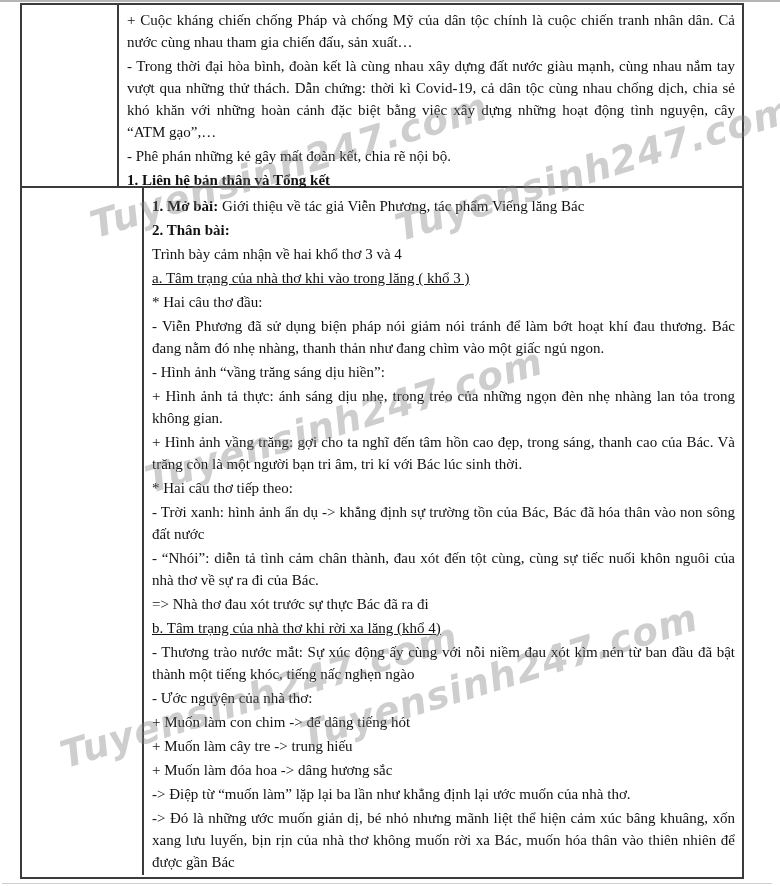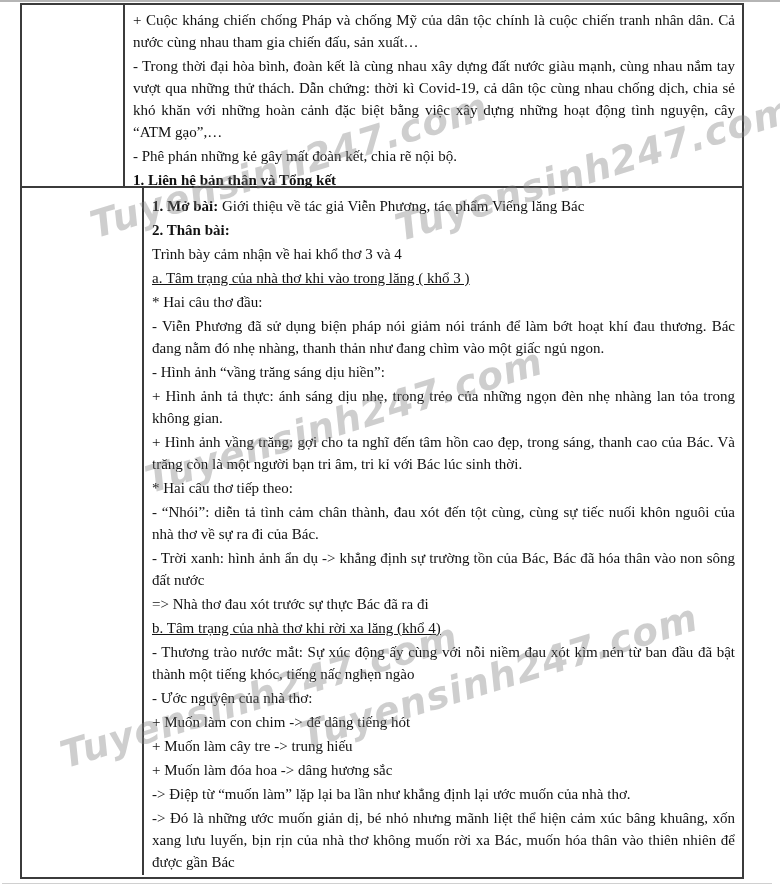--- a/index.html
+++ b/index.html
@@ -44,21 +44,21 @@
   
   .grading-table{
     position:absolute;left:20px;top:3px;
     width:724px;height:876px;
     border:2px solid #3b3b3b;
     box-sizing:border-box;
     background:transparent;
     z-index:2;
   }
   .t-row{display:flex;box-sizing:border-box;}
-  .t-row.first{height:183px;border-bottom:2px solid #3b3b3b;padding-left:6px;}
+  .t-row.first{height:183px;border-bottom:2px solid #3b3b3b;}
   .t-row.second{height:687px;padding-left:25px;}
   .cell-left{
     width:97px;flex:0 0 97px;
     border-right:2px solid #3b3b3b;
     box-sizing:border-box;
   }
   .cell-right{
     flex:1;box-sizing:border-box;
     padding:4px 7px 0 8px;
     font-size:15px;line-height:22px;
@@ -102,22 +102,22 @@
           <p><span class="bold">1. Mở bài:</span><span class="normal"> Giới thiệu về tác giả Viễn Phương, tác phẩm Viếng lăng Bác</span></p>
           <p><span class="bold">2. Thân bài:</span></p>
           <p><span class="italic">Trình bày cảm nhận về hai khổ thơ 3 và 4</span></p>
           <p><span class="underline">a. Tâm trạng của nhà thơ khi vào trong lăng ( khổ 3 )</span></p>
           <p><span class="normal">* Hai câu thơ đầu:</span></p>
           <p><span class="normal">- Viễn Phương đã sử dụng biện pháp nói giảm nói tránh để làm bớt hoạt khí đau thương. Bác đang nằm đó nhẹ nhàng, thanh thản như đang chìm vào một giấc ngủ ngon.</span></p>
           <p><span class="normal">- Hình ảnh “vầng trăng sáng dịu hiền”:</span></p>
           <p><span class="normal">+ Hình ảnh tả thực: ánh sáng dịu nhẹ, trong trẻo của những ngọn đèn nhẹ nhàng lan tỏa trong không gian.</span></p>
           <p><span class="normal">+ Hình ảnh vầng trăng: gợi cho ta nghĩ đến tâm hồn cao đẹp, trong sáng, thanh cao của Bác. Và trăng còn là một người bạn tri âm, tri kỉ với Bác lúc sinh thời.</span></p>
           <p><span class="normal">* Hai câu thơ tiếp theo:</span></p>
+          <p><span class="normal">- Trời xanh: hình ảnh ẩn dụ -&gt; khẳng định sự trường tồn của Bác, Bác đã hóa thân vào non sông đất nước</span></p>
           <p><span class="normal">- “Nhói”: diễn tả tình cảm chân thành, đau xót đến tột cùng, cùng sự tiếc nuối khôn nguôi của nhà thơ về sự ra đi của Bác.</span></p>
-          <p><span class="normal">- Trời xanh: hình ảnh ẩn dụ -&gt; khẳng định sự trường tồn của Bác, Bác đã hóa thân vào non sông đất nước</span></p>
           <p><span class="normal">=&gt; Nhà thơ đau xót trước sự thực Bác đã ra đi</span></p>
           <p><span class="underline">b. Tâm trạng của nhà thơ khi rời xa lăng (khổ 4)</span></p>
           <p><span class="normal">- Thương trào nước mắt: Sự xúc động ấy cùng với nỗi niềm đau xót kìm nén từ ban đầu đã bật thành một tiếng khóc, tiếng nấc nghẹn ngào</span></p>
           <p><span class="normal">- Ước nguyện của nhà thơ:</span></p>
           <p><span class="normal">+ Muốn làm con chim -&gt; để dâng tiếng hót</span></p>
           <p><span class="normal">+ Muốn làm cây tre -&gt; trung hiếu</span></p>
           <p><span class="normal">+ Muốn làm đóa hoa -&gt; dâng hương sắc</span></p>
           <p><span class="normal">-&gt; Điệp từ “muốn làm” lặp lại ba lần như khẳng định lại ước muốn của nhà thơ.</span></p>
           <p><span class="normal">-&gt; Đó là những ước muốn giản dị, bé nhỏ nhưng mãnh liệt thể hiện cảm xúc bâng khuâng, xốn xang lưu luyến, bịn rịn của nhà thơ không muốn rời xa Bác, muốn hóa thân vào thiên nhiên để được gần Bác</span></p>
         </div>

